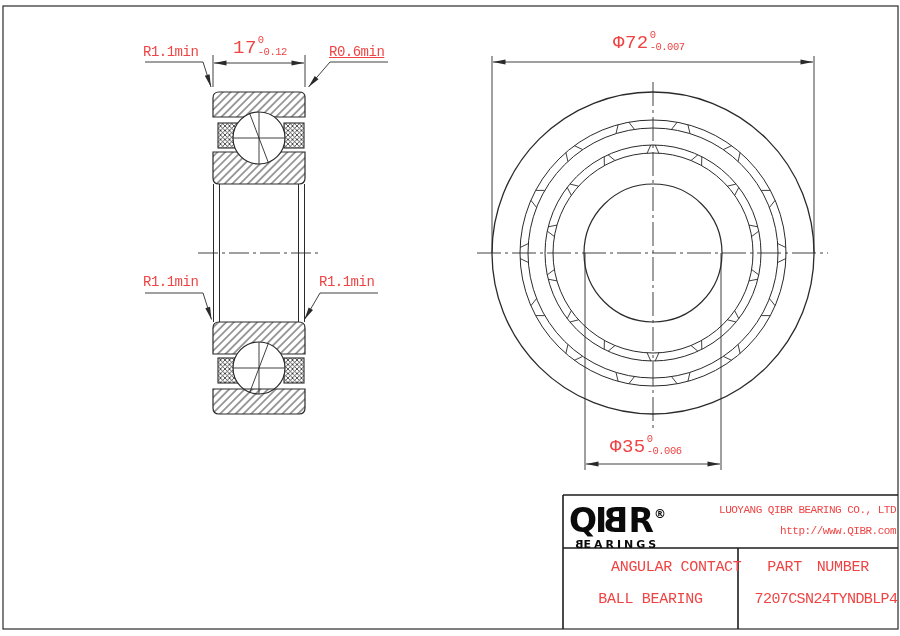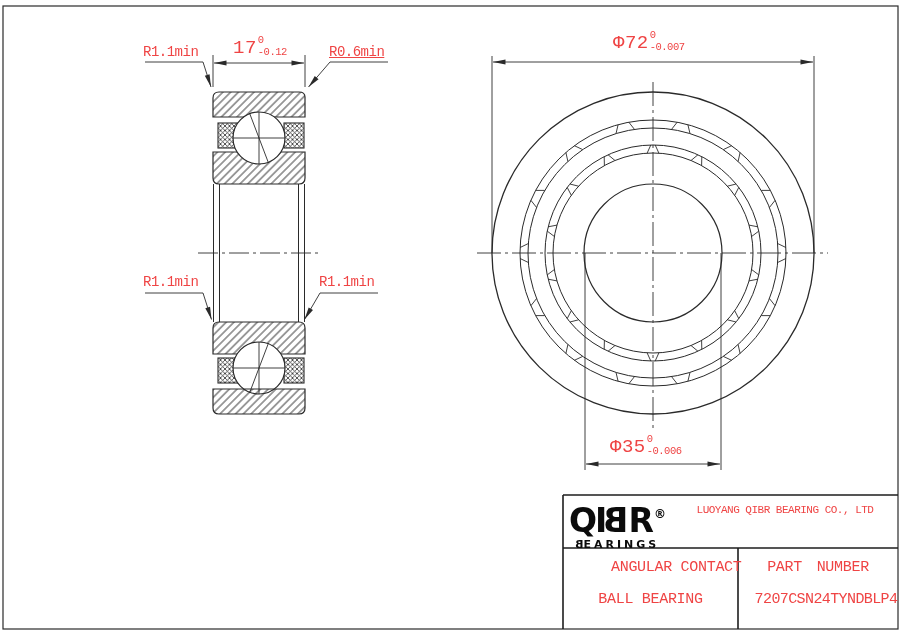--- a/index.html
+++ b/index.html
@@ -221,22 +221,23 @@
     <span>0</span>
     <span>-0.006</span>
   </span>
 </div>
 
 <div class="lbl" style="left:569px;top:499px;">
   <div class="logo-line"><span>QI</span><span class="flip">B</span><span>R</span><span class="logo-reg">®</span></div>
   <div class="logo-sub"><span class="flip">B</span><span>EARINGS</span></div>
 </div>
 
-<div class="lbl cad company" style="left:674px;top:500px;width:222px;">
+<div class="lbl cad company" style="left:674px;top:500px;width:222px;text-align:right;">
   <div>LUOYANG QIBR BEARING CO., LTD</div>
+  <div>http://www.QIBR.com</div>
 </div>
 
 <div class="lbl cad cell-text" style="left:563px;top:558px;width:175px;">
   <div style="line-height:20px;margin-left:48px;">ANGULAR CONTACT</div>
   <div style="line-height:20px;margin-top:12px;text-align:center;">BALL BEARING</div>
 </div>
 
 <div class="lbl cad cell-text" style="left:738px;top:558px;width:160px;">
   <div style="line-height:20px;word-spacing:6px;">PART NUMBER</div>
   <div style="line-height:20px;margin-top:12px;letter-spacing:-0.6px;margin-left:16px;">7207CSN24TYNDBLP4</div>

